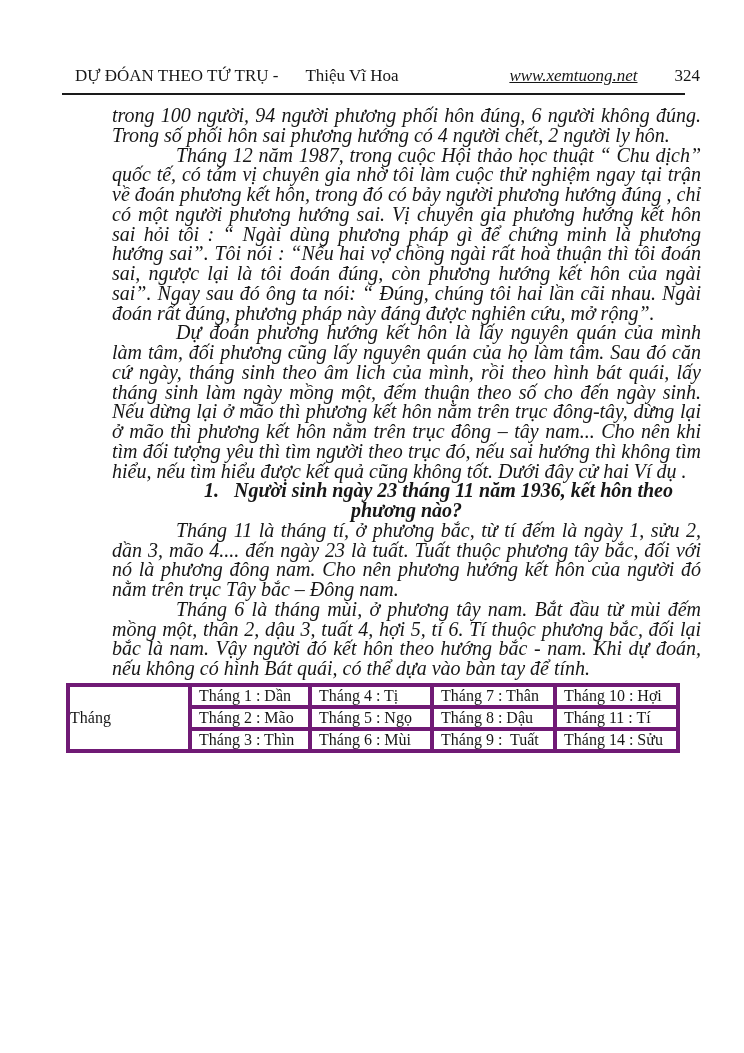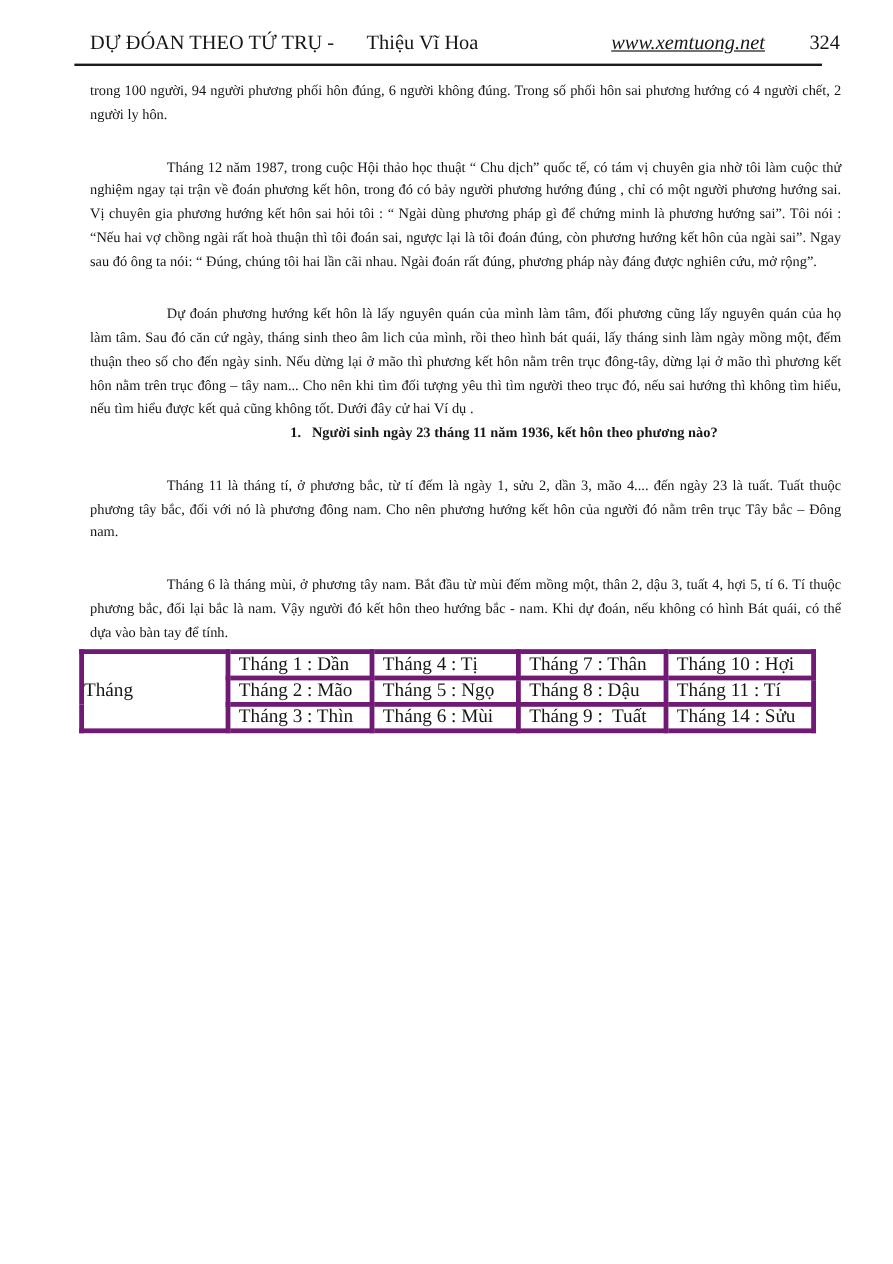--- a/index.html
+++ b/index.html
@@ -13,42 +13,43 @@
   .page { width: 744px; height: 1053px; position: relative; }
 
   
   .header {
     display: flex;
     align-items: baseline;
     padding: 26px 44px 0 75px;
     font-size: 17px;
     white-space: nowrap;
   }
-  .header .author { margin-left: 27px; }
+  .header .author { margin-left: 27px; margin-top: 40px; }
   .header .spacer { flex: 1; }
   .header .url { text-decoration: underline; font-style: italic; }
   .header .pageno { margin-left: 37px; }
 
   .rule {
     margin: 7px 0 0 62px;
     width: 623px;
     height: 2px;
     background: #1a1a1a;
   }
 
   
   .doc-body {
     margin-top: 11px;
-    padding: 0 43px 0 75px;
-    font-size: 12px;
+    padding: 0 43px 0 112px;
+    font-size: 20px;
     line-height: 19.75px;
+    font-style: italic;
   }
   .doc-body p { margin: 0; }
   .para { text-align: justify; }
-  .para.indent { text-indent: 64px; margin-top: 24px; }
+  .para.indent { text-indent: 64px; }
   .heading {
     font-weight: bold;
     text-indent: 64px;
     white-space: pre-wrap;
     text-align: center;
   }
 
   
   .month-table {
     margin: 4px 0 0 66px;

